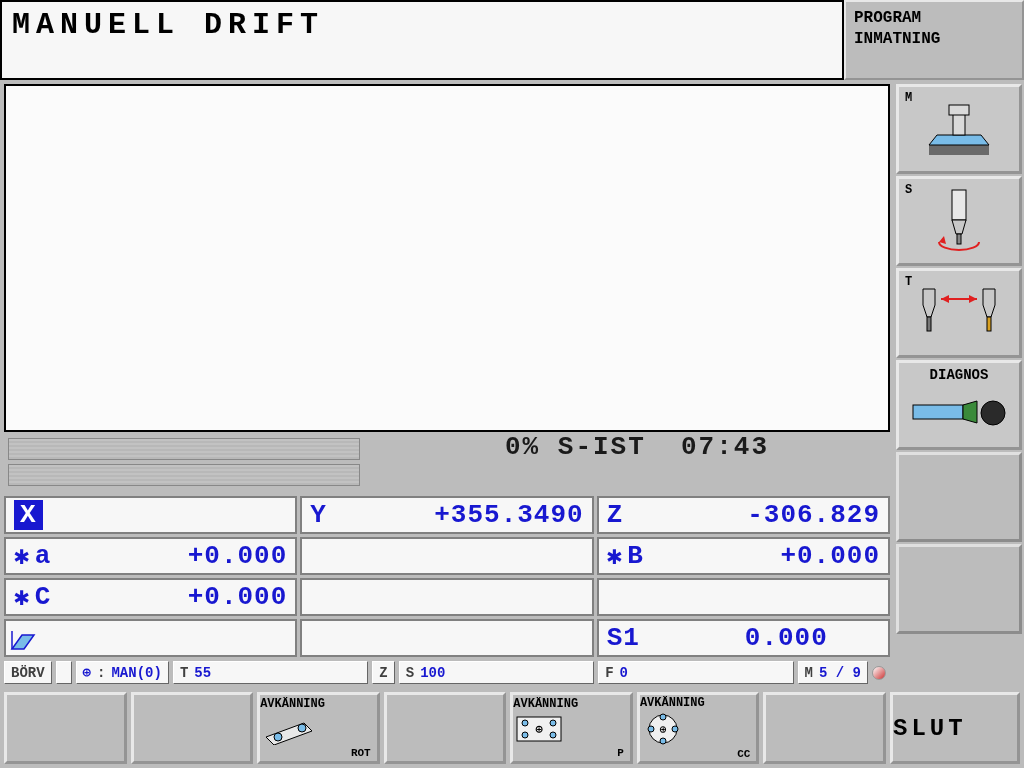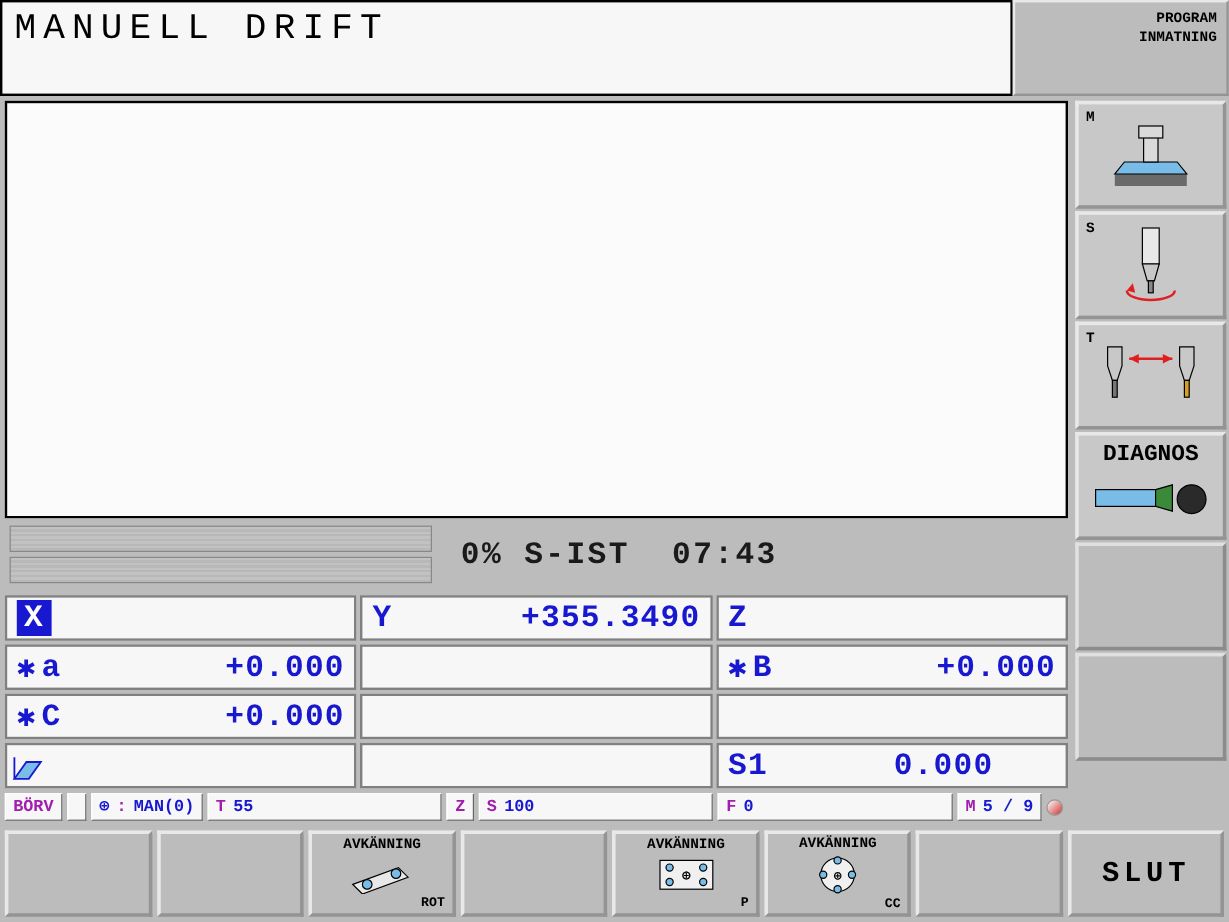--- a/index.html
+++ b/index.html
@@ -15,31 +15,30 @@
   
   .header { display: flex; height: 80px; }
   .title-bar {
     flex: 1;
     background: #F7F7F7;
     border: 2px solid #000;
     display: flex; align-items: flex-start;
     padding: 6px 10px;
     font-size: 30px;
     letter-spacing: 6px;
-    font-weight: normal;
+    font-weight: bold;
   }
   .mode-box {
     width: 180px;
     background: #BCBCBC;
     border: 2px outset #E8E8E8;
     padding: 6px 8px;
-    font-size: 12px;
+    font-size: 16px;
     font-weight: bold;
     line-height: 1.3;
-    text-align: right;
   }
 
   
   .middle { flex: 1; display: flex; }
   .main-col { flex: 1; display: flex; flex-direction: column; background: #BCBCBC; }
   .side-col { width: 130px; display: flex; flex-direction: column; gap: 2px; padding: 4px 2px; }
 
   .viewport {
     flex: 1;
     background: #FBFBFB;
@@ -62,21 +61,21 @@
     flex:1;
     border: 1px solid #888;
     background: repeating-linear-gradient(0deg,#B8B8B8 0 2px,#C2C2C2 2px 4px);
   }
   .status-text {
     flex: 1;
     font-size: 26px;
     font-family: "Courier New", monospace;
     font-weight: bold;
     letter-spacing: 2px;
-    display: flex; flex-direction: column; justify-content: center;
+    display: flex; flex-direction: row; justify-content: center;
     padding-left: 20px;
   }
   .status-line1 { color: #1A1A1A; }
   .status-line2 .red { color: #E02020; }
   .status-line2 .yellow { color: #F5F53A; }
 
   
   .axis-grid {
     margin: 4px;
     display: grid;
@@ -109,33 +108,33 @@
     display:flex; gap:4px;
     font-size:14px; font-weight:bold;
     font-family:"Courier New",monospace;
   }
   .stat {
     background:#F7F7F7; border:1px solid #666;
     padding:2px 6px; color:#1818D0;
     display:flex; align-items:center; gap:6px;
     border-top: 1px solid #fff; border-left:1px solid #fff;
   }
-  .stat .k { color:#a21caf; }
+  .stat .k { color:#404040; }
 
   
   .softkeys {
     height: 80px;
     display:flex; gap:4px; padding:4px; background:#BCBCBC;
   }
   .sk {
     flex:1;
     border: 3px outset #E8E8E8;
     background:#BCBCBC;
     font-size:12px; font-weight:bold;
-    display:flex; flex-direction:column; align-items:center; justify-content:center;
+    display:flex; flex-direction:column; align-items:flex-start; justify-content:center;
     gap:2px; position:relative;
   }
   .sk.end {
     width:130px; flex:none;
     font-size:24px; letter-spacing:4px;
   }
   .sk .sub { font-size:11px; align-self:flex-end; padding-right:6px;}
   .sk svg { display:block; }
 
   
@@ -194,20 +193,21 @@
       <div class="axis-grid">
         <div class="axis-cell">
           <span class="axis-label hl">X</span>
         </div>
         <div class="axis-cell">
           <span class="axis-label">Y</span>
           <span class="axis-val">+355.3490</span>
         </div>
         <div class="axis-cell">
           <span class="axis-label">Z</span>
+          <span class="axis-val">-306.829</span>
         </div>
 
         <div class="axis-cell">
           <span class="axis-label">
               <span>✱</span>
               <span>a</span>
             </span>
           <span class="axis-val">+0.000</span>
         </div>
         <div class="axis-cell empty"></div>
@@ -311,21 +311,21 @@
               <polygon points="74,6 86,6 86,22 82,34 78,34 74,22" fill="#C8C8C8" stroke="#000"></polygon>
               <rect x="78" y="34" width="4" height="14" fill="#D8A020" stroke="#000"></rect>
             </g>
             <line x1="32" y1="16" x2="68" y2="16" stroke="#E02020" stroke-width="2"></line>
             <polygon points="32,16 40,12 40,20" fill="#E02020"></polygon>
             <polygon points="68,16 60,12 60,20" fill="#E02020"></polygon>
           </svg>
         </div>
       </div>
       <div class="side-btn">
-        <span class="lbl" style="position:static;text-align:center;font-size:19px">DIAGNOS</span>
+        <span class="lbl" style="position:static;text-align:center;font-size:14px">DIAGNOS</span>
         <div class="gfx">
           <svg width="100" height="36" viewBox="0 0 100 36">
             <rect x="4" y="10" width="50" height="14" fill="#79BCE8" stroke="#000"></rect>
             <polygon points="54,10 68,6 68,28 54,24" fill="#3A8A3A" stroke="#000"></polygon>
             <circle cx="84" cy="18" r="12" fill="#2A2A2A" stroke="#000"></circle>
           </svg>
         </div>
       </div>
       <div class="side-btn empty"></div>
       <div class="side-btn empty"></div>

